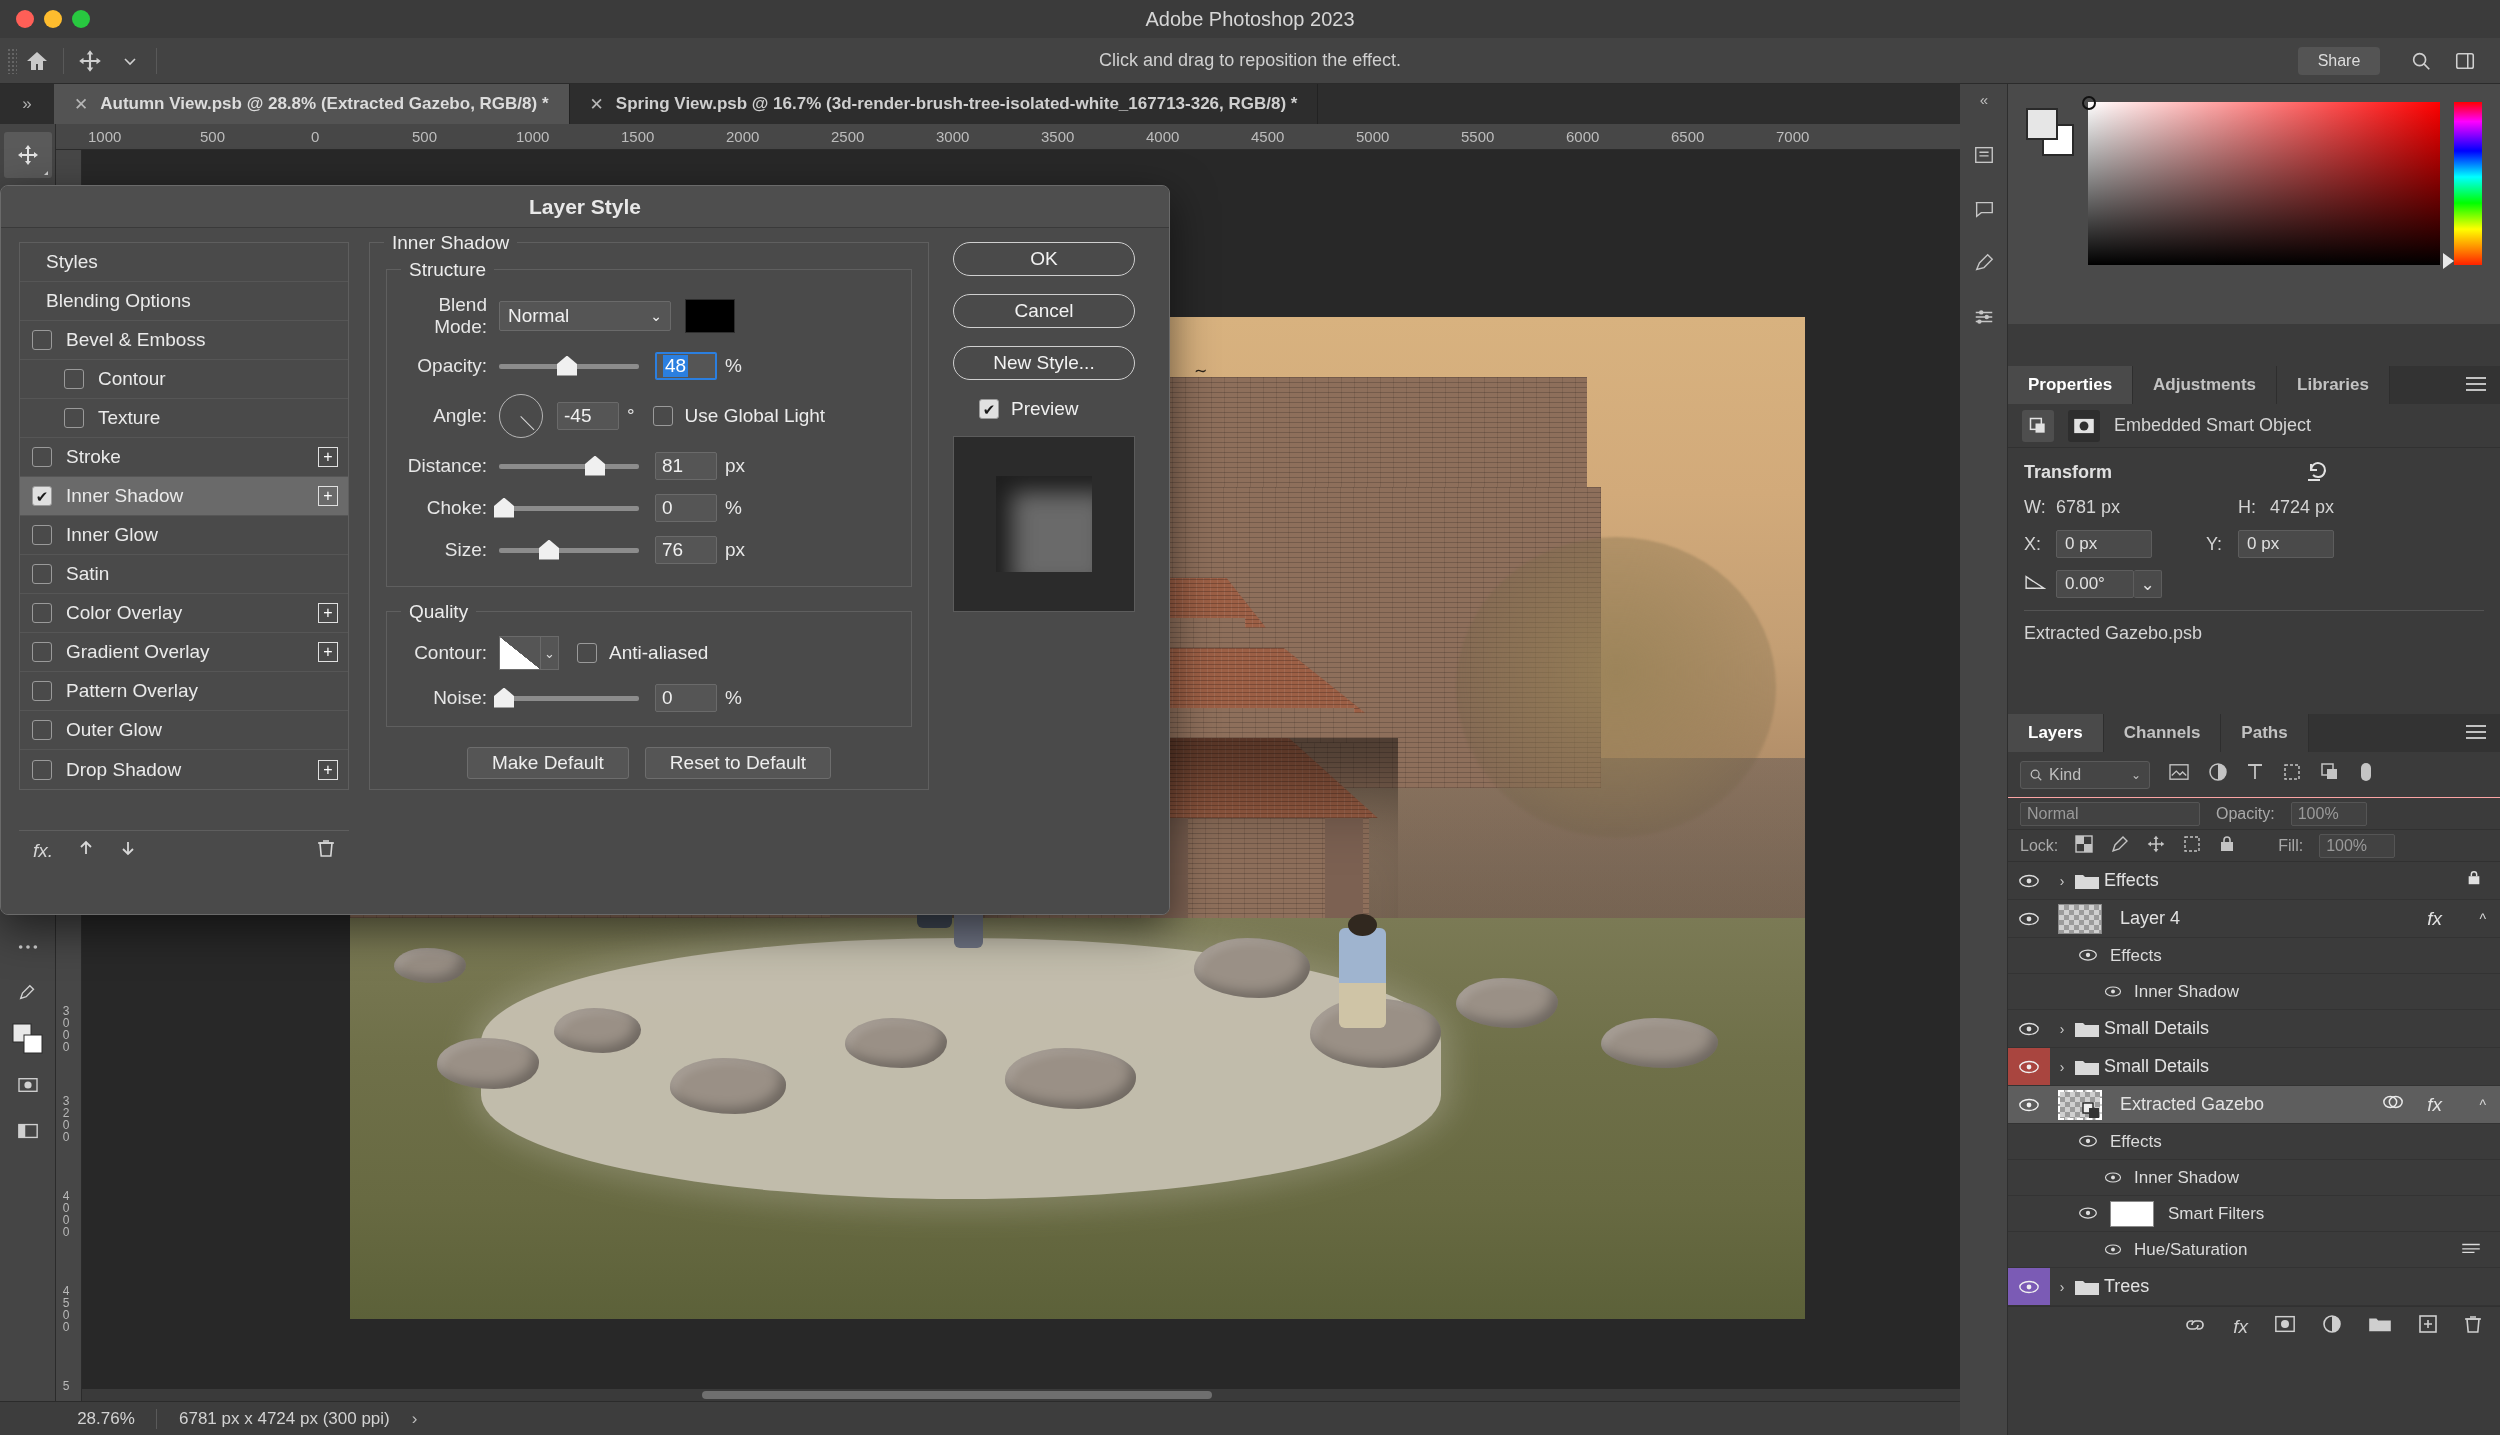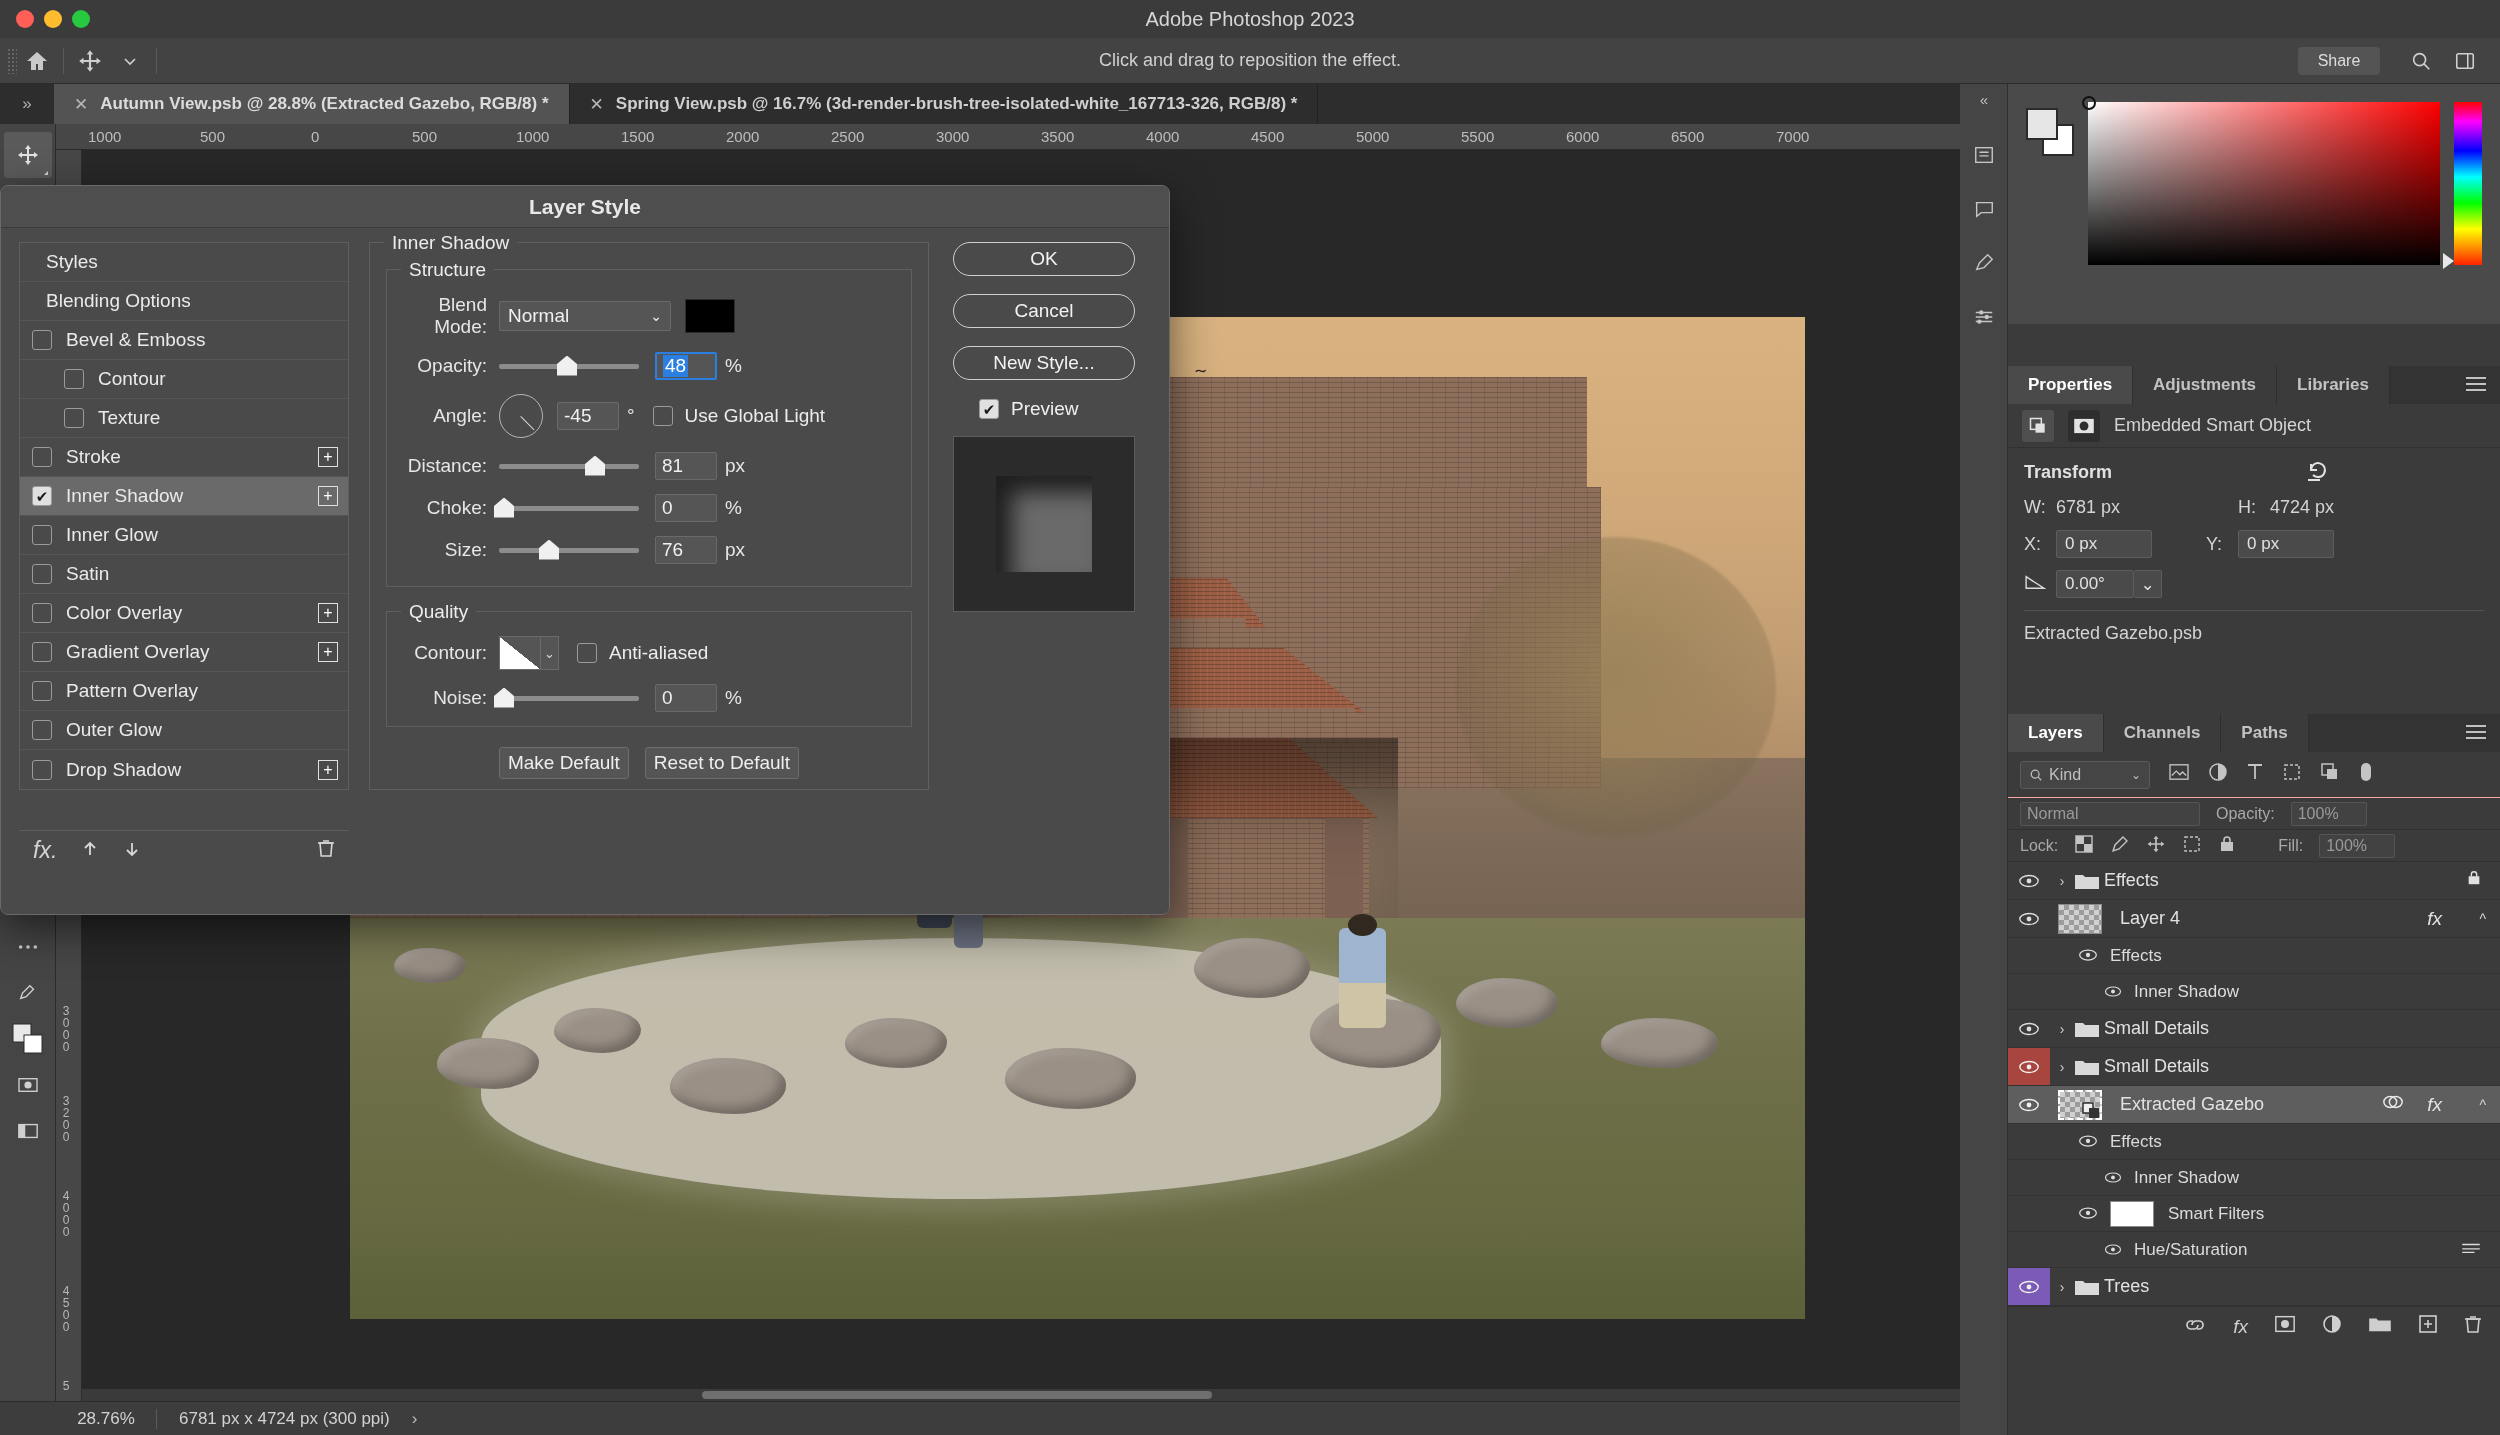--- a/index.html
+++ b/index.html
@@ -255,21 +255,21 @@
   .st-item.active { background:#6a6a6a; }
   .st-item.indent { padding-left:44px; }
   .cb { width:20px; height:20px; border:1px solid #9a9a9a; border-radius:3px; background:#4a4a4a;
     display:flex; align-items:center; justify-content:center; flex:0 0 auto; }
   .cb.on { background:#e0e0e0; }
   .cb.on::after { content:"✔"; color:#1a1a1a; font-size:15px; line-height:1; }
   .plus-btn { position:absolute; right:10px; width:20px; height:20px;
     border:1px solid #e0e0e0; color:#fff; font-size:16px; line-height:18px; text-align:center; }
   .styles-foot { position:absolute; left:18px; top:602px; width:330px; height:40px;
     border-top:1px solid #5e5e5e; display:flex; align-items:center; gap:24px; padding-left:14px;
-    color:#d5d5d5; font-size:23px; }
+    color:#d5d5d5; font-size:19px; }
   .trash-pos { position:absolute; right:14px; }
 
   .settings-col { position:absolute; left:368px; top:14px; width:560px; }
   .grp { border:1px solid #5f5f5f; position:relative; padding:22px 16px 16px; }
   .grp > legend { position:absolute; top:-11px; left:14px; background:#4a4a4a; padding:0 8px;
     font-size:19px; color:#ececec; }
   .srow { display:flex; align-items:center; margin-bottom:14px; }
   .slabel { width:98px; text-align:right; padding-right:12px; font-size:19px; color:#e6e6e6; }
   .select { height:30px; background:#555; border:1px solid #6a6a6a; border-radius:2px;
     display:flex; align-items:center; justify-content:space-between; padding:0 8px;
@@ -285,21 +285,21 @@
   .unit { margin-left:8px; font-size:19px; color:#e6e6e6; }
   .angle-dial { width:44px; height:44px; border:1px solid #b5b5b5; border-radius:50%; position:relative; }
   .angle-dial i { position:absolute; left:50%; top:50%; width:19px; height:1px; background:#d8d8d8;
     transform-origin:0 0; transform: rotate(45deg); }
   .cbl { display:flex; align-items:center; gap:12px; font-size:19px; color:#ececec; margin-left:18px; }
   .contour-box { width:42px; height:34px; background:#555; border:1px solid #6a6a6a;
     background-image: linear-gradient(to top right, #fff 49.5%, #555 50%); }
   .contour-arrow { width:18px; height:34px; background:#555; border:1px solid #6a6a6a; border-left:none;
     display:flex; align-items:center; justify-content:center; font-size:13px; color:#ddd; }
   .defbtns { display:flex; gap:16px; justify-content:center; margin-top:20px; }
-  .defbtn { height:32px; padding:0 8px; background:#555; border:1px solid #6d6d6d; border-radius:3px;
+  .defbtn { height:32px; padding:0 24px; background:#555; border:1px solid #6d6d6d; border-radius:3px;
     display:flex; align-items:center; font-size:19px; color:#eee; }
 
   .buttons-col { position:absolute; left:952px; top:14px; width:200px; }
   .bigbtn { width:182px; height:34px; border:1px solid #cfcfcf; border-radius:18px; background:#4a4a4a;
     display:flex; align-items:center; justify-content:center; font-size:19px; color:#f2f2f2;
     margin-bottom:18px; }
   .prev-row { display:flex; align-items:center; gap:12px; margin:6px 0 16px 26px; font-size:19px; color:#f0f0f0; }
   .prevbox { width:182px; height:176px; background:#2b2b2b; border:1px solid #5c5c5c;
     display:flex; align-items:center; justify-content:center; }
   .prev-inner { width:96px; height:96px; background:#6a6a6a;

